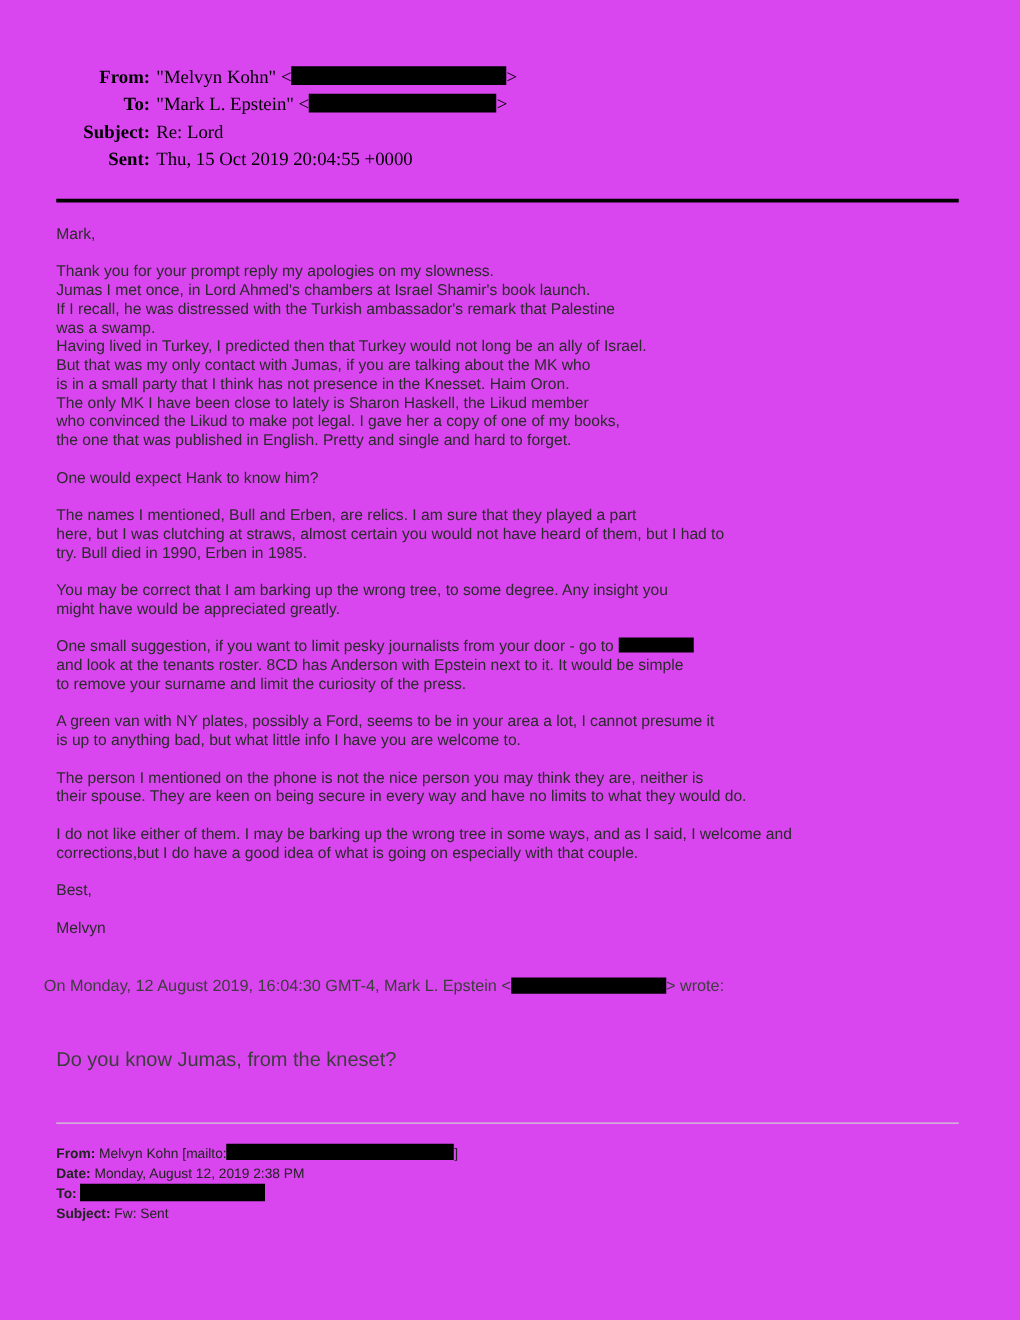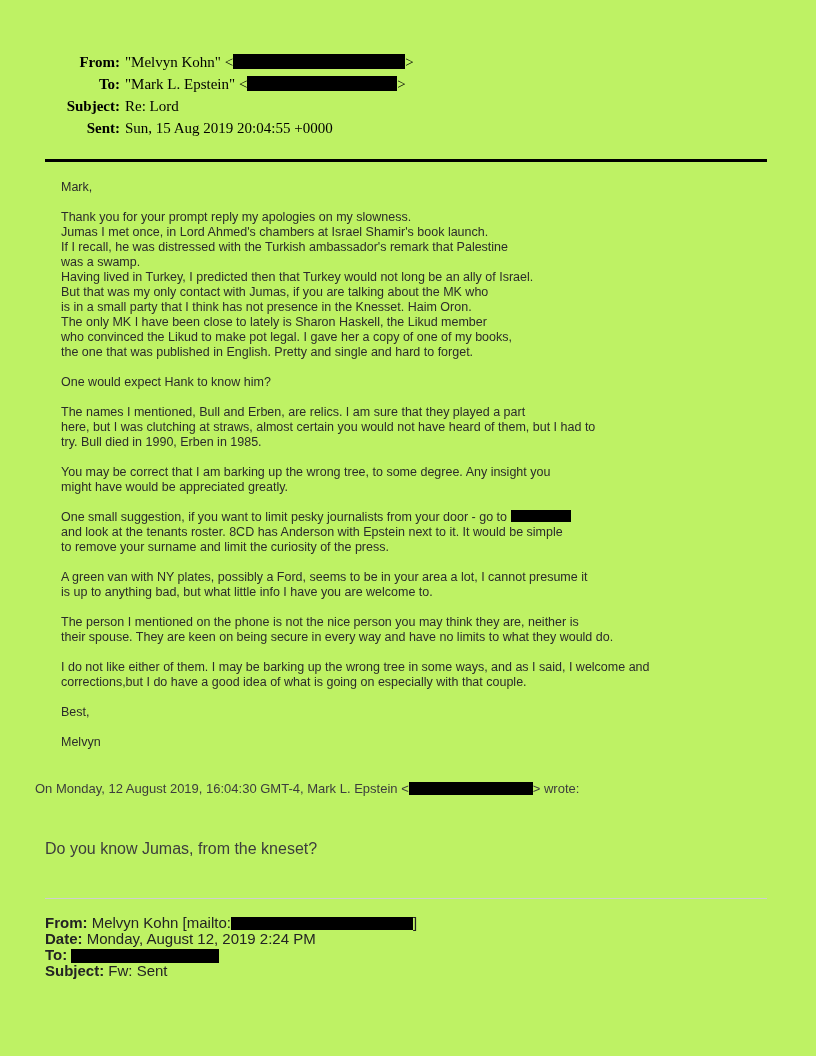--- a/index.html
+++ b/index.html
@@ -1,19 +1,19 @@
 <!DOCTYPE html>
 <html><head>
 <meta charset="utf-8">
 <style>
   html,body{margin:0;padding:0;background:#ffffff;}
   .page{
     position:relative;
     width:816px;height:1056px;
-    background:#bef264;
+    background:#d946ef;
     font-family:"Liberation Sans",sans-serif;
     color:#222222;
     overflow:hidden;
   }
   
   .mail-header{
     position:absolute;left:45px;top:51px;
     font-family:"Liberation Serif",serif;
     font-size:15px;line-height:22px;color:#000000;
   }
@@ -28,35 +28,35 @@
   .r-attr{width:124px;height:13px;vertical-align:-2px;}
   .r-mailto{width:182px;height:13px;vertical-align:-2px;}
   .r-fwdto{width:148px;height:14px;vertical-align:-3px;}
   
   .rule-thick{position:absolute;left:45px;top:159px;width:722px;height:3px;background:#000000;}
   .rule-thin{position:absolute;left:45px;top:898px;width:722px;height:1px;background:#cfcfcf;}
   
   .body-text{
     position:absolute;left:45px;top:180px;width:740px;
     font-size:12.5px;line-height:15px;
-    white-space:pre-wrap;color:#2b2b2b;margin-left:16px;
+    white-space:pre-wrap;color:#2b2b2b;
   }
   
   .quote-attribution{
     position:absolute;left:35px;top:781px;width:740px;
     font-size:13px;line-height:16px;color:#3d3d3d;white-space:pre;
   }
   .quote-question{
     position:absolute;left:45px;top:840px;width:740px;
     font-size:16px;line-height:18px;color:#3d3d3d;
   }
   
   .fwd-header{
     position:absolute;left:45px;top:915px;width:740px;
-    font-size:15px;line-height:16px;color:#232323;
+    font-size:11px;line-height:16px;color:#232323;
   }
   .fwd-row{white-space:pre;}
   .fwd-label{font-weight:bold;}
 </style>
 </head>
 <body>
 
 <div class="page">
 
   <div class="mail-header">
@@ -67,21 +67,21 @@
     <div class="hrow">
       <span class="hlabel">To:</span>
       <span class="hvalue"><span>"Mark L. Epstein" &lt;</span><span class="redact r-to"></span><span>&gt;</span></span>
     </div>
     <div class="hrow">
       <span class="hlabel">Subject:</span>
       <span class="hvalue">Re: Lord</span>
     </div>
     <div class="hrow">
       <span class="hlabel">Sent:</span>
-      <span class="hvalue">Sun, 15 Aug 2019 20:04:55 +0000</span>
+      <span class="hvalue">Thu, 15 Oct 2019 20:04:55 +0000</span>
     </div>
   </div>
 
   <div class="rule-thick"></div>
 
   <div class="body-text"><span>Mark,
 
 Thank you for your prompt reply my apologies on my slowness.
 Jumas I met once, in Lord Ahmed's chambers at Israel Shamir's book launch.
 If I recall, he was distressed with the Turkish ambassador's remark that Palestine
@@ -120,18 +120,18 @@
 Melvyn</span></div>
 
   <div class="quote-attribution"><span>On Monday, 12 August 2019, 16:04:30 GMT-4, Mark L. Epstein &lt;</span><span class="redact r-attr"></span><span>&gt; wrote:</span></div>
 
   <div class="quote-question">Do you know Jumas, from the kneset?</div>
 
   <div class="rule-thin"></div>
 
   <div class="fwd-header">
     <div class="fwd-row"><span class="fwd-label">From:</span><span> Melvyn Kohn [mailto:</span><span class="redact r-mailto"></span><span>]</span></div>
-    <div class="fwd-row"><span class="fwd-label">Date:</span><span> Monday, August 12, 2019 2:24 PM</span></div>
+    <div class="fwd-row"><span class="fwd-label">Date:</span><span> Monday, August 12, 2019 2:38 PM</span></div>
     <div class="fwd-row"><span class="fwd-label">To:</span><span> </span><span class="redact r-fwdto"></span></div>
     <div class="fwd-row"><span class="fwd-label">Subject:</span><span> Fw: Sent</span></div>
   </div>
 
 </div>
 
 </body></html>

